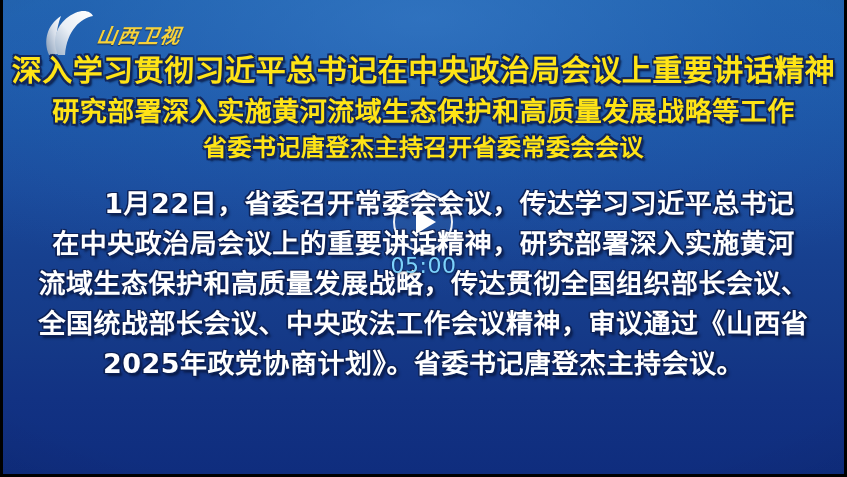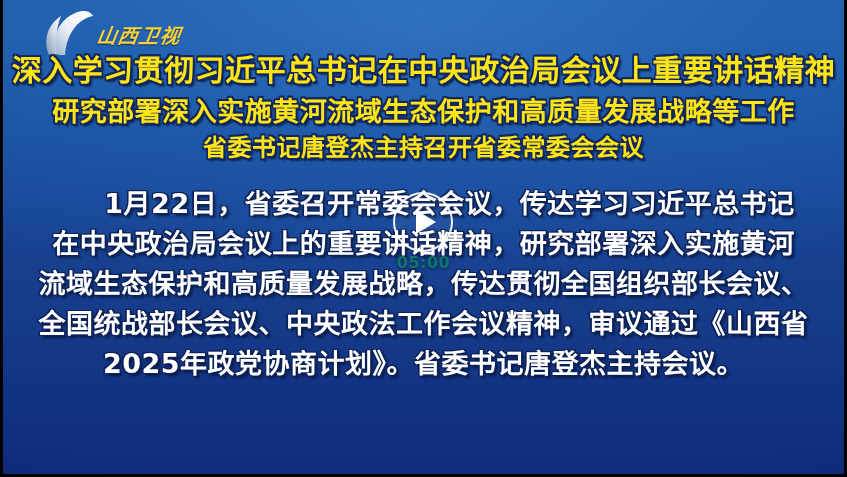--- a/index.html
+++ b/index.html
@@ -153,23 +153,23 @@
     border-top: 12px solid transparent;
     border-bottom: 12px solid transparent;
     border-left: 20px solid #ffffff;
   }
   #video-duration {
     position: absolute;
     left: 0;
     right: 0;
     top: 253px;
     text-align: center;
-    color: #0f766e;
-    font-size: 16px;
-    font-weight: bold;
+    color: #7dd3fc;
+    font-size: 22px;
+    font-weight: normal;
     letter-spacing: 0.5px;
     text-shadow: 0 1px 3px rgba(0,0,0,0.55);
     pointer-events: none;
   }
 </style>
 </head>
 <body>
 
 <div id="video-frame">
 

